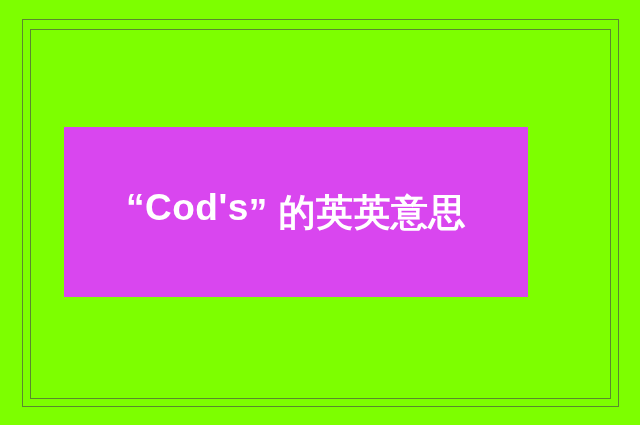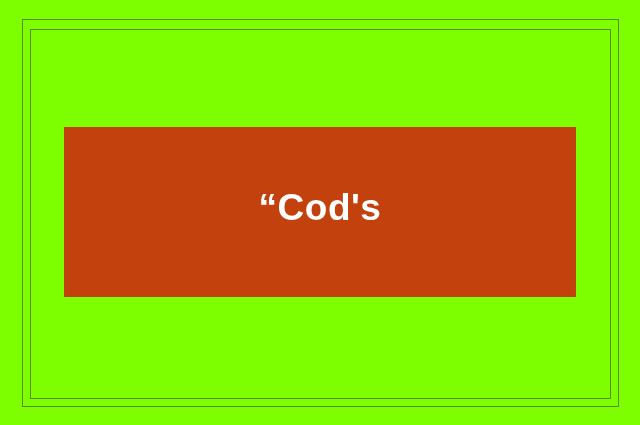--- a/index.html
+++ b/index.html
@@ -46,23 +46,23 @@
     top: 29px;
     width: 581px;
     height: 370px;
   }
 
   
   #content-panel {
     position: absolute;
     left: 64px;
     top: 127px;
-    width: 512px;
+    width: 464px;
     height: 170px;
-    background: #c2410c;
+    background: #d946ef;
     box-sizing: border-box;
 
     display: flex;
     flex-direction: row;
     align-items: center;
     justify-content: center;
   }
 
   .title-line {
     color: #ffffff;
@@ -88,16 +88,17 @@
 <div id="card-canvas">
 
   <div class="frame frame-outer"></div>
 
   <div class="frame frame-inner"></div>
 
   <div id="content-panel">
 
     <div class="title-line" id="title-line-primary">“Cod's</div>
 
+    <div class="title-line" id="title-line-secondary">” 的英英意思</div>
 
   </div>
 
 </div>
 
 </body></html>

